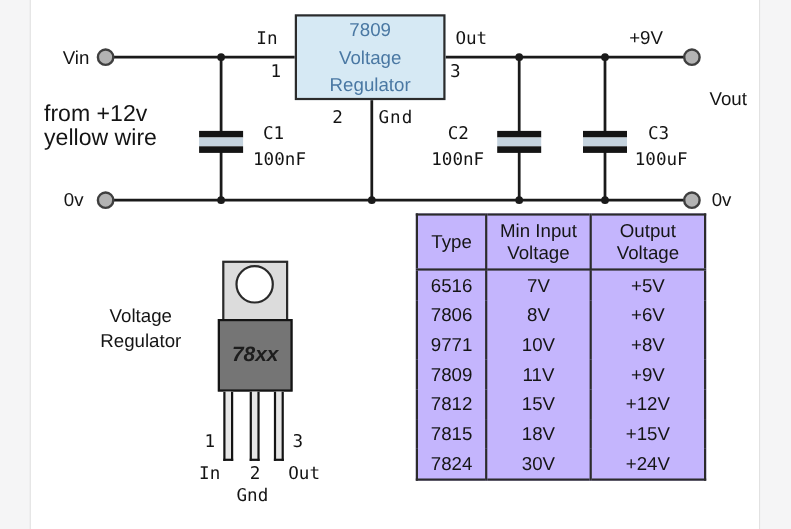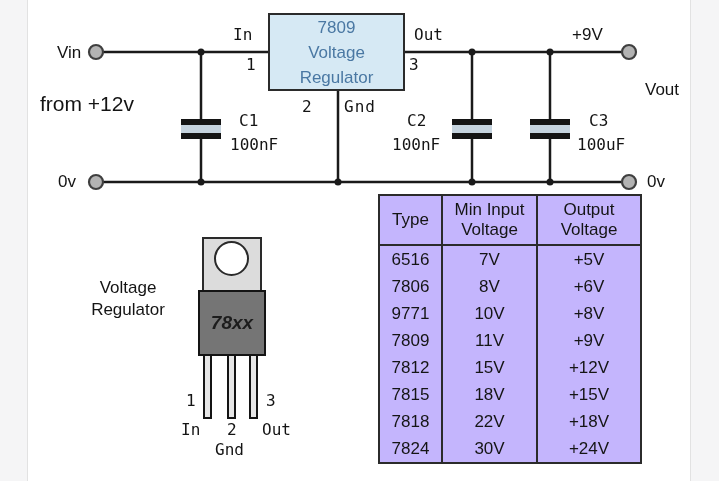--- a/index.html
+++ b/index.html
@@ -92,20 +92,21 @@
     <div>Voltage</div>
     <div>Regulator</div>
   </div>
 
   <span class="lbl" style="left:57px;top:43px;">Vin</span>
   <span class="lbl" style="left:645px;top:47px;margin-top:33px;">Vout</span>
   <span class="lbl" style="left:58px;top:172px;">0v</span>
   <span class="lbl" style="left:647px;top:172px;">0v</span>
   <div class="note" style="left:40px;top:93px;">
     <div>from +12v</div>
+    <div>yellow wire</div>
   </div>
   <span class="lbl mono" style="left:233px;top:26px;">In</span>
   <span class="lbl mono" style="left:246px;top:56px;">1</span>
   <span class="lbl mono" style="left:414px;top:26px;">Out</span>
   <span class="lbl mono" style="left:409px;top:56px;">3</span>
   <span class="lbl mono" style="left:302px;top:98px;">2</span>
   <span class="lbl mono" style="left:344px;top:98px;letter-spacing:1px;">Gnd</span>
   <span class="lbl" style="left:572px;top:25px;">+9V</span>
   <span class="lbl mono" style="left:239px;top:112px;">C1</span>
   <span class="lbl mono" style="left:230px;top:136px;">100nF</span>
@@ -177,24 +178,19 @@
         <td class="vcell-l">7812</td>
         <td class="vcell-m">15V</td>
         <td>+12V</td>
       </tr>
       <tr>
         <td class="vcell-l">7815</td>
         <td class="vcell-m">18V</td>
         <td>+15V</td>
       </tr>
       <tr>
-        <td class="vcell-l">7818</td>
-        <td class="vcell-m">22V</td>
-        <td>+18V</td>
-      </tr>
-      <tr>
         <td class="vcell-l">7824</td>
         <td class="vcell-m">30V</td>
         <td>+24V</td>
       </tr>
     </tbody>
   </table>
 </div>
 
 </body></html>

